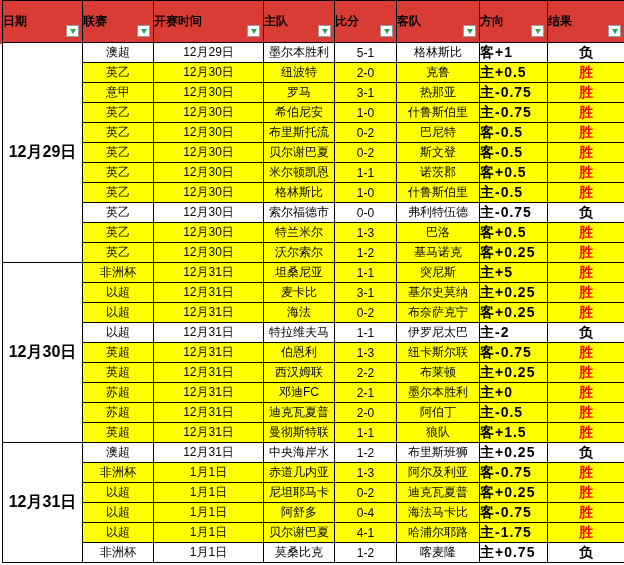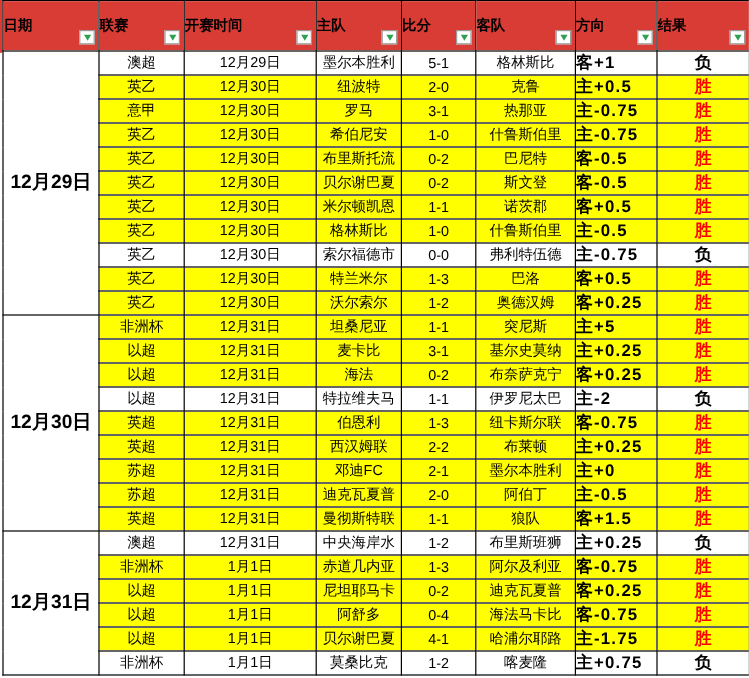--- a/index.html
+++ b/index.html
@@ -262,21 +262,21 @@
           <td>1-3</td>
           <td>巴洛</td>
           <td class="dir">客+0.5</td>
           <td class="res win">胜</td>
         </tr>
         <tr class="hl">
           <td>英乙</td>
           <td>12月30日</td>
           <td>沃尔索尔</td>
           <td>1-2</td>
-          <td>奥德汉姆</td>
+          <td>基马诺克</td>
           <td class="dir">客+0.25</td>
           <td class="res win">胜</td>
         </tr>
         <tr class="hl">
           <td class="date-cell" rowspan="9">12月30日</td>
           <td>非洲杯</td>
           <td>12月31日</td>
           <td>坦桑尼亚</td>
           <td>1-1</td>
           <td>突尼斯</td>

